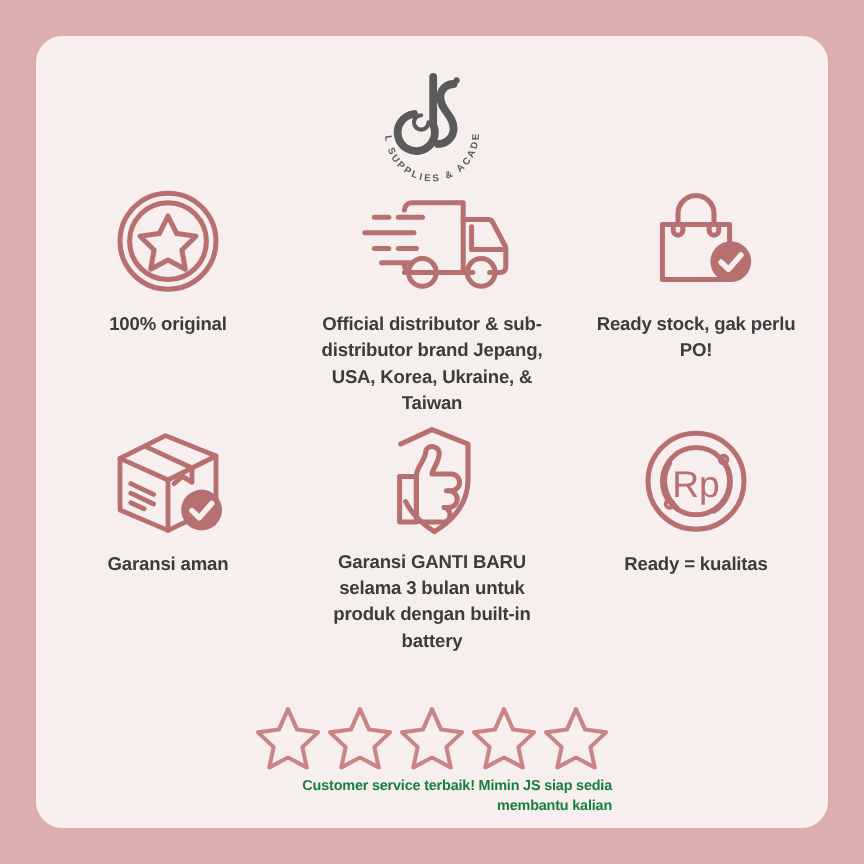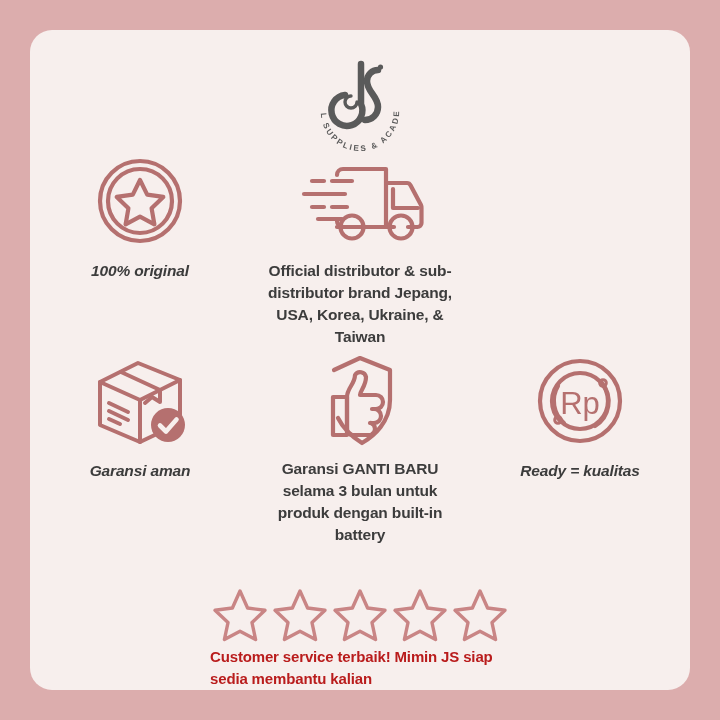--- a/index.html
+++ b/index.html
@@ -88,21 +88,21 @@
   .caption {
     margin-top: 6px;
     text-align: center;
     color: #3c3c3c;
     font-size: 15.5px;
     font-weight: 700;
     line-height: 1.42;
     letter-spacing: -0.15px;
     max-width: 212px;
   }
-  .caption.narrow { max-width: 170px; font-style: italic; }
+  .caption.narrow { max-width: 170px; }
   .caption.wide   { max-width: 214px; }
 
   
   .footer {
     position: absolute;
     left: 0;
     top: 556px;
     width: 660px;
     display: flex;
     flex-direction: column;
@@ -110,23 +110,23 @@
   }
   .stars {
     display: flex;
     gap: 2px;
     align-items: center;
     justify-content: center;
   }
   .stars svg { display: block; }
   .footer-caption {
     margin-top: 4px;
-    text-align: left;
-    color: #b91c1c;
-    font-size: 15px;
+    text-align: right;
+    color: #15803d;
+    font-size: 12px;
     font-weight: 700;
     line-height: 1.45;
     letter-spacing: -0.15px;
     max-width: 300px;
   }
 </style>
 </head>
 <body>
 
 <div class="frame">
@@ -197,20 +197,39 @@
                 <path d="M 14,41 L 55,41"></path>
                 <path d="M 22,54 L 34,54"></path>
                 <path d="M 42,54 L 57,54"></path>
                 <path d="M 28,66 L 52,66"></path>
               </g>
             </svg>
           </div>
           <div class="caption wide">Official distributor &amp; sub-distributor brand Jepang, USA, Korea, Ukraine, &amp; Taiwan</div>
         </div>
 
+        <div class="cell">
+          <div class="icon-box">
+            <svg width="96" height="96" viewBox="0 0 96 96">
+              <g fill="none" stroke="#b5706f" stroke-width="4.2" stroke-linejoin="round" stroke-linecap="round">
+
+                <path d="M 33,34 L 33,25 A 15,15 0 0 1 63,25 L 63,34"></path>
+
+                <path d="M 20,34 L 76,34 L 76,80 L 20,80 Z"></path>
+
+                <path d="M 29,34 L 29,39 A 4,4 0 0 0 37,39 L 37,34"></path>
+                <path d="M 59,34 L 59,39 A 4,4 0 0 0 67,39 L 67,34"></path>
+              </g>
+
+              <circle cx="77" cy="65" r="17" fill="#b5706f"></circle>
+              <path d="M 69,65.5 L 75,71.5 L 85.5,59.5" fill="none" stroke="#f7efed" stroke-width="4.6" stroke-linecap="round" stroke-linejoin="round"></path>
+            </svg>
+          </div>
+          <div class="caption narrow">Ready stock, gak perlu PO!</div>
+        </div>
       </div>
 
       <div class="row row2">
 
         <div class="cell">
           <div class="icon-box">
             <svg width="100" height="100" viewBox="0 0 100 100">
               <g fill="none" stroke="#b5706f" stroke-width="4" stroke-linejoin="round" stroke-linecap="round">
 
                 <path d="M 10,31 L 48,12 L 90,29 L 90,72 L 50,91 L 10,74 Z"></path>

